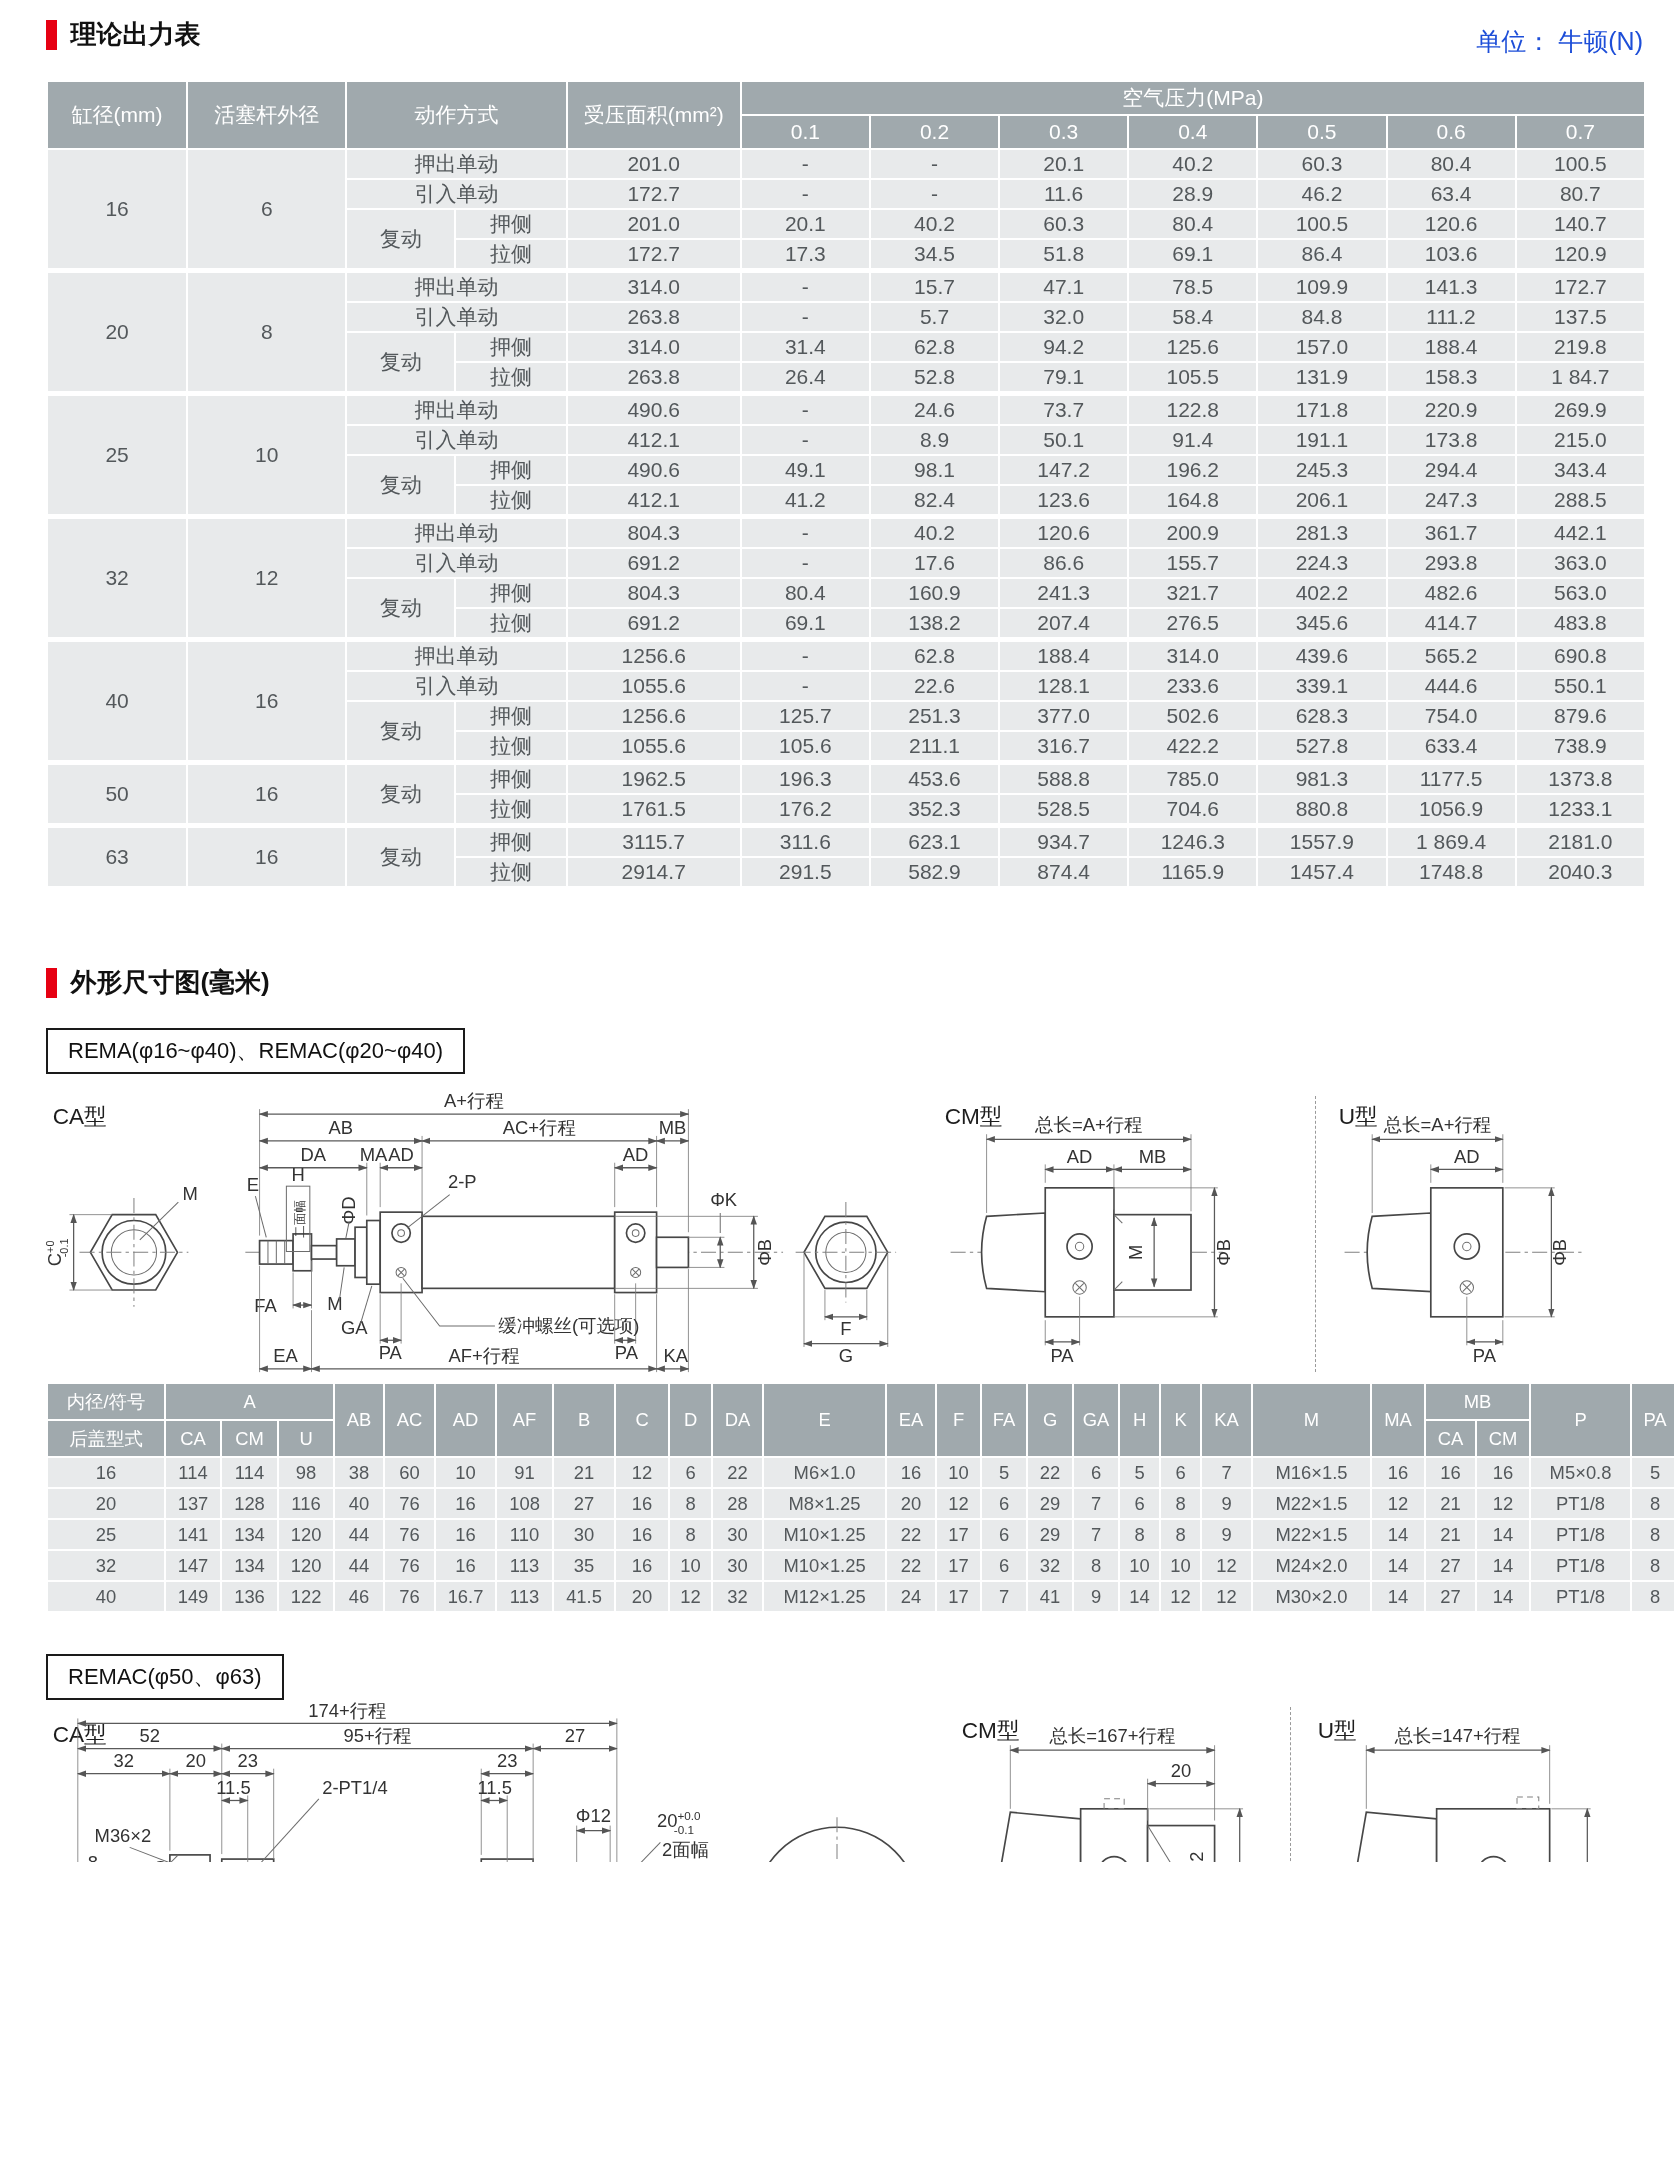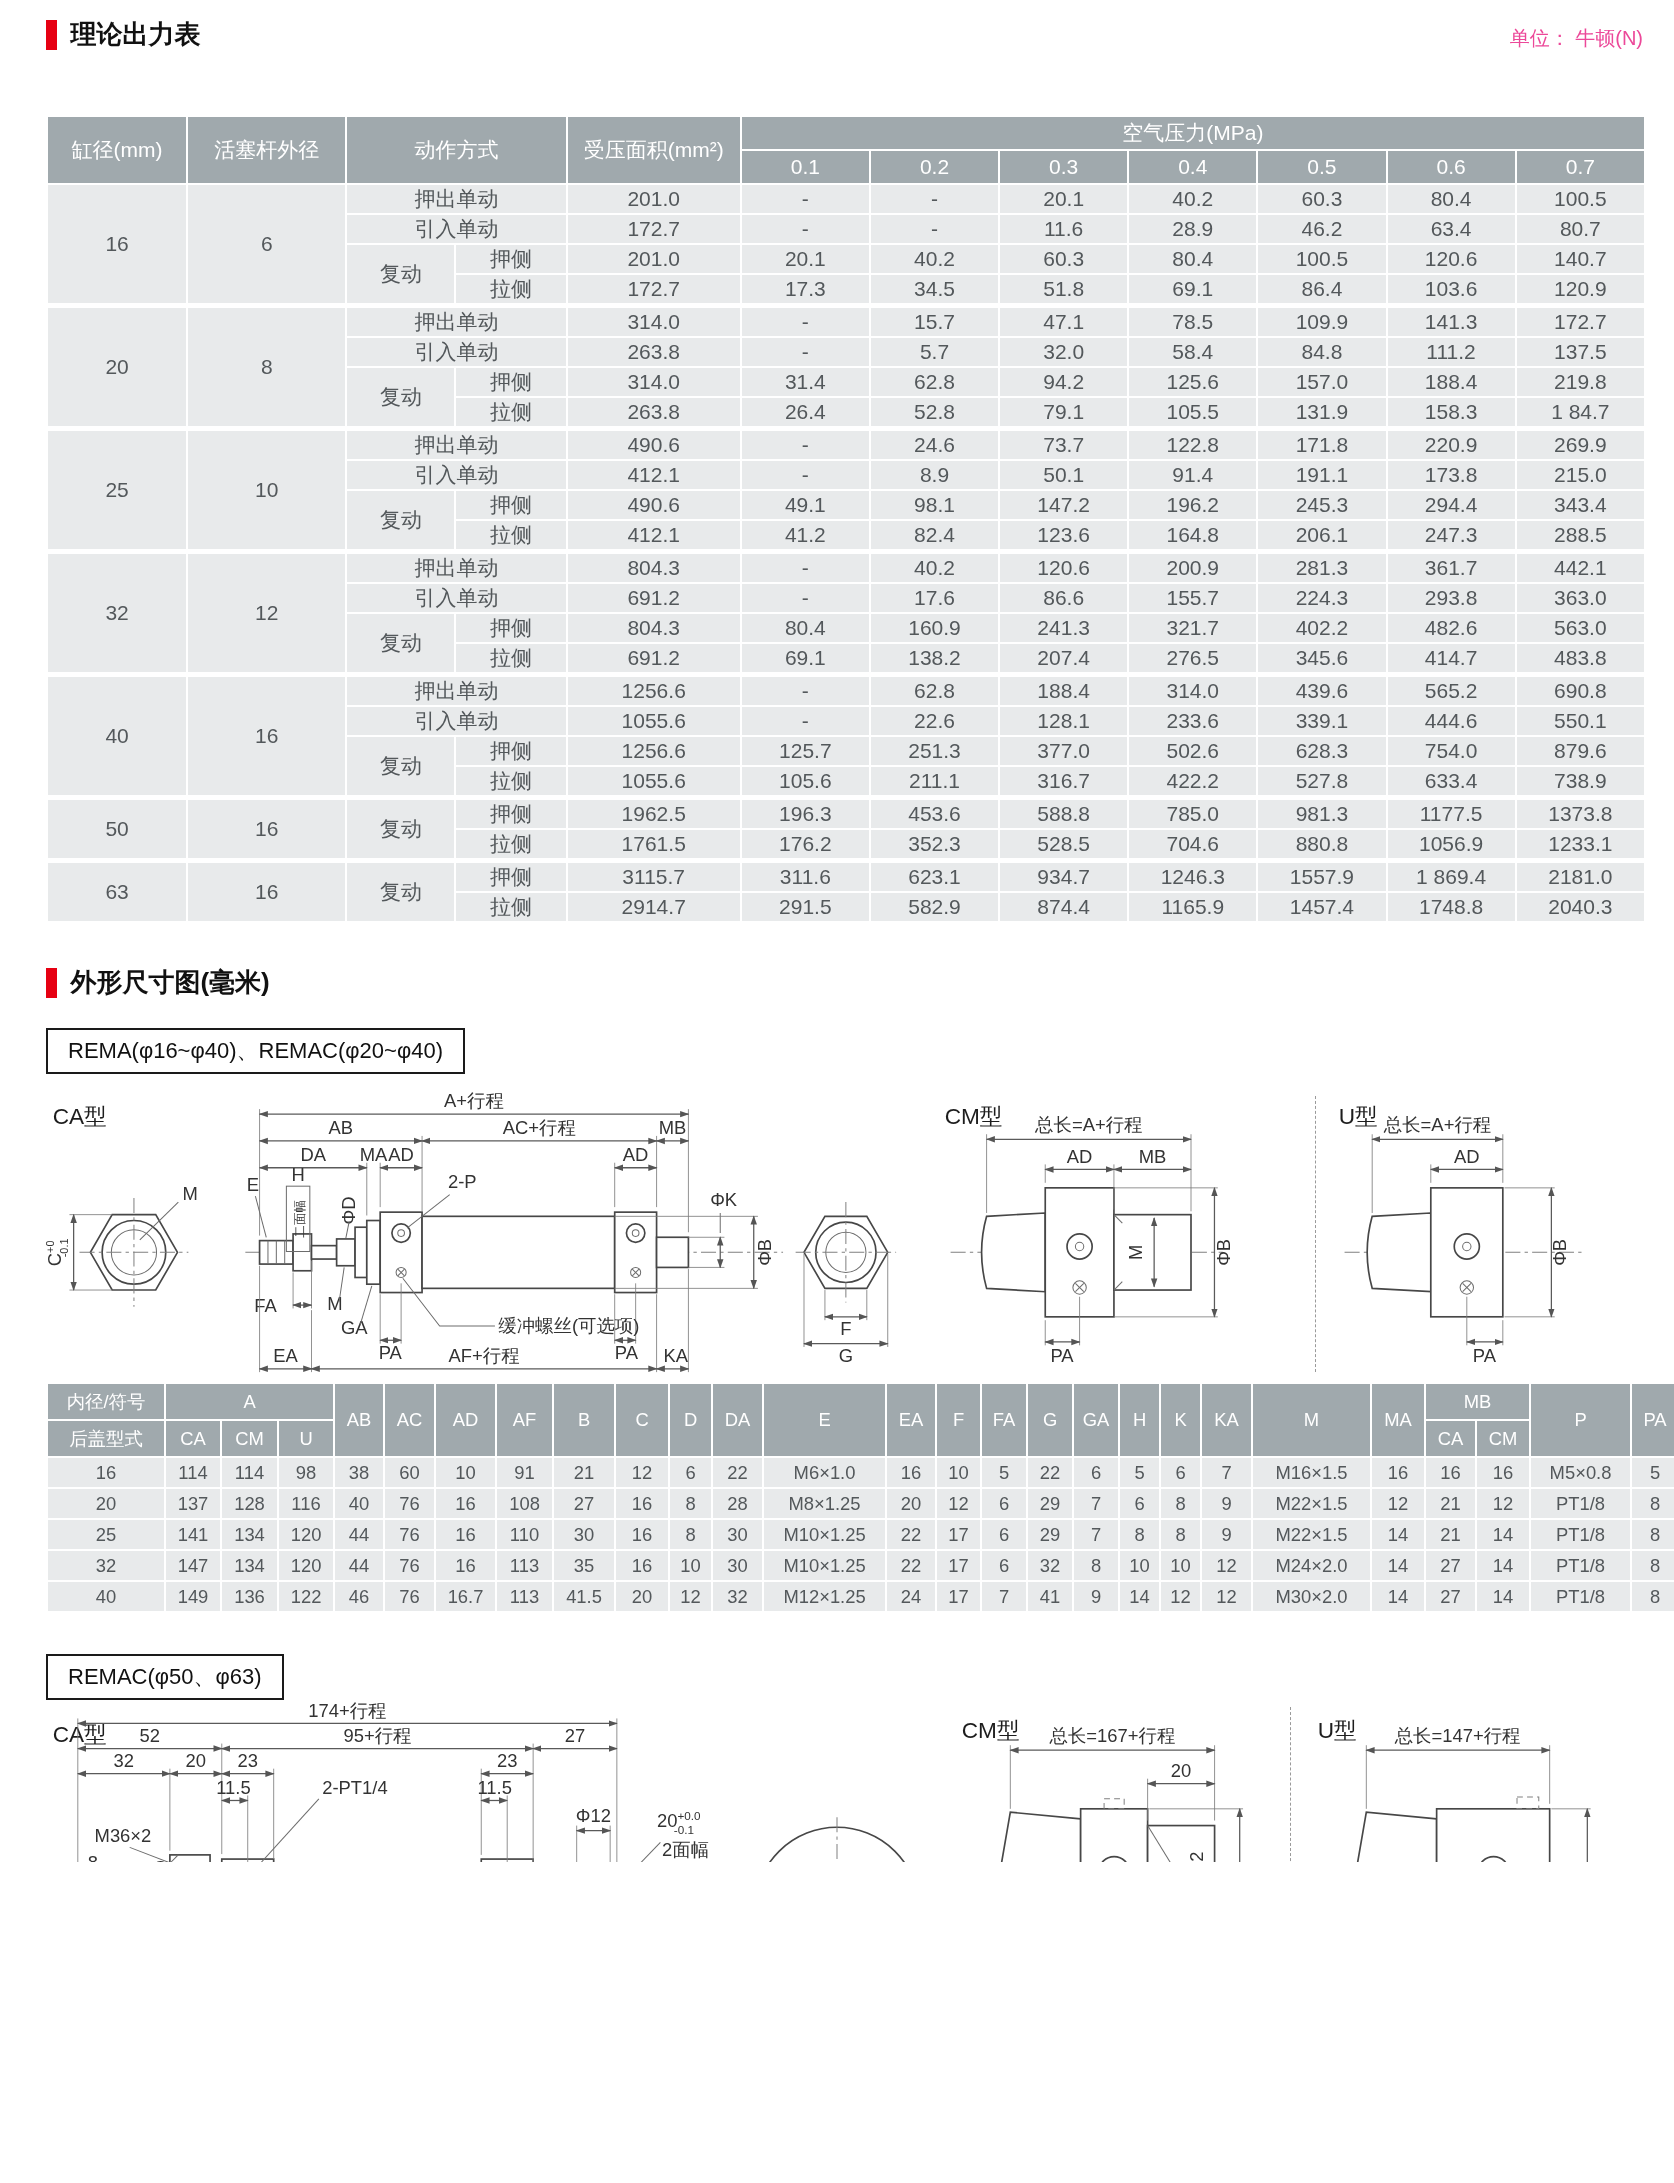--- a/index.html
+++ b/index.html
@@ -1,26 +1,26 @@
 <!DOCTYPE html>
 <html style="font-size:13.4px"><head>
 <meta charset="utf-8">
 <style>
   html,body{margin:0;padding:0;background:#fff;}
   .page{position:relative;width:1675px;height:1862px;background:#fff;overflow:hidden;
         font-family:"Liberation Sans","DejaVu Sans",sans-serif;color:#222;}
   .section-title{position:absolute;display:flex;align-items:center;gap:13.4px;
         font-size:26px;font-weight:bold;color:#111;}
   .red-bar{width:11px;height:30px;background:#e60012;flex:0 0 auto;}
-  .unit-note{position:absolute;top:25px;right:32px;font-size:20px;color:#ec4899;}
+  .unit-note{position:absolute;top:25px;right:32px;font-size:25px;color:#1d4ed8;}
   table{border-collapse:separate;border-spacing:2.5px;table-layout:fixed;}
   th{background:#a0a9ad;color:#fff;font-weight:normal;text-align:center;}
   td{background:#e8eaeb;color:#53585b;text-align:center;}
   
-  .force-table{position:absolute;top:80px;left:46px;width:1600px;margin-top:35px;}
+  .force-table{position:absolute;top:80px;left:46px;width:1600px;}
   .force-table th{font-size:21px;height:32px;padding:0 1.7px;}
   .force-table td{font-size:21px;height:28px;padding:0 1.7px;}
   .force-table tr.gsep td{border-top:3.3px solid #fff;}
   
   .dim-table{position:absolute;top:1382px;left:46px;width:1600px;}
   .dim-table th{font-size:18.4px;height:35px;padding:0 0.8px;}
   .dim-table td{font-size:18.4px;height:29px;padding:0 0.8px;}
   
   .bd-table{position:absolute;top:2006px;left:1068px;width:578px;}
   .bd-table th{font-size:20px;height:39px;text-align:center;}

